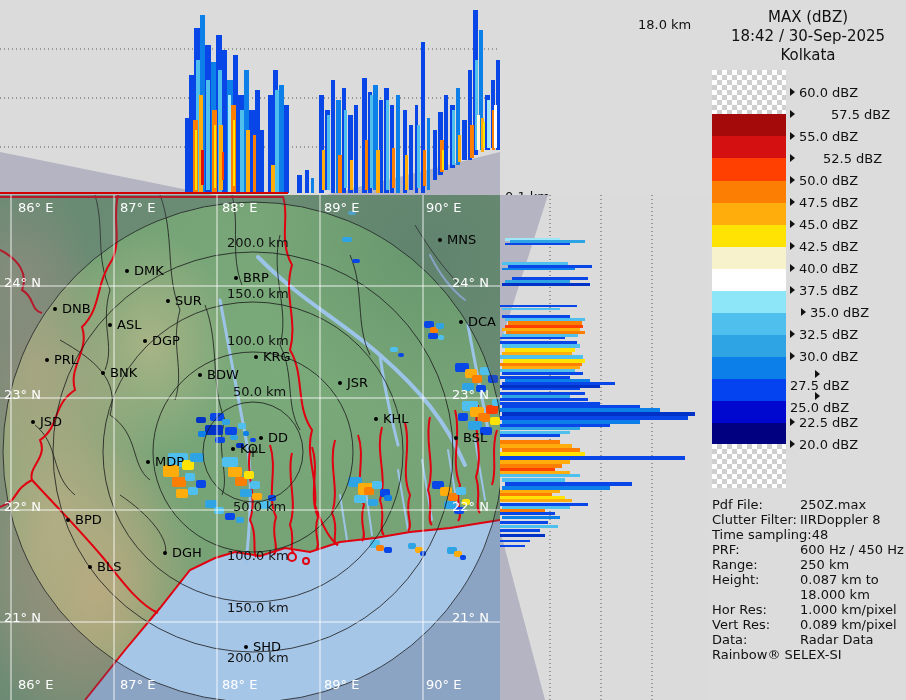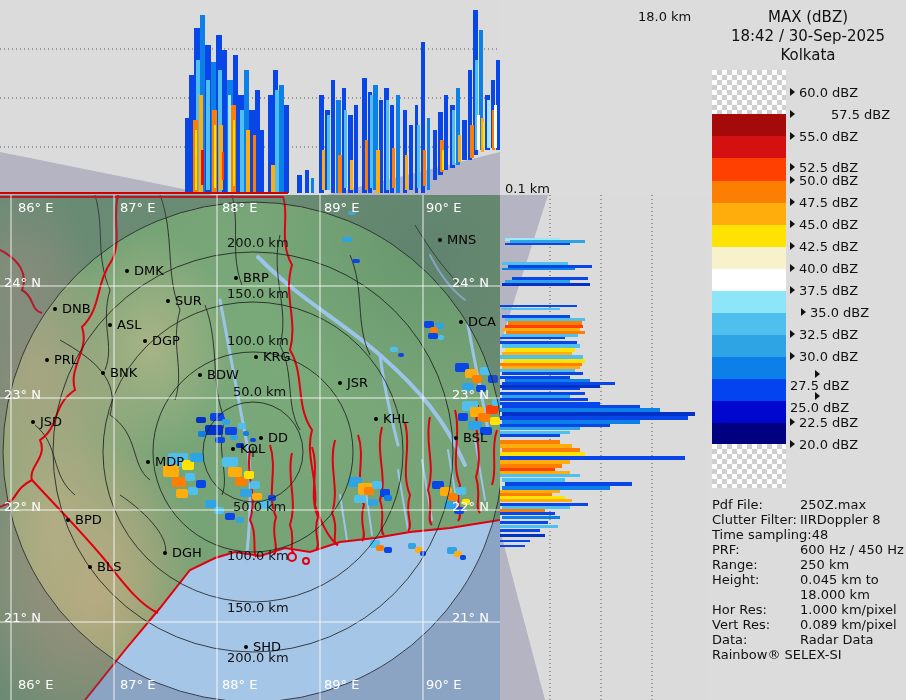--- a/index.html
+++ b/index.html
@@ -1,20 +1,20 @@
 <!DOCTYPE html>
 <html><head>
 <meta charset="utf-8">
 <style>
   html,body{margin:0;padding:0;}
   body{font-family:"DejaVu Sans","Liberation Sans",sans-serif;background:#DCDCDC;}
   #root{position:relative;width:906px;height:700px;background:#DCDCDC;overflow:hidden;}
   .panel{position:absolute;}
   #top-profile{left:0;top:0;width:500px;height:195px;background:#DBDBDB;}
-  #corner{left:500px;top:4px;width:210px;height:195px;background:#DCDCDC;padding-left:15px;}
+  #corner{left:500px;top:12px;width:210px;height:195px;background:#DCDCDC;padding-left:15px;}
   #right-profile{left:500px;top:195px;width:210px;height:505px;background:#DBDBDB;}
   #map-panel{left:0;top:195px;width:500px;height:505px;background:#76A276;}
   #terrain{position:absolute;left:0;top:0;width:500px;height:505px;
     background-image:
       radial-gradient(ellipse 160px 300px at 55px 330px, rgba(179,173,132,.95) 0%, rgba(179,173,132,0) 70%),
       radial-gradient(ellipse 140px 200px at 35px 175px, rgba(168,163,130,.9) 0%, rgba(168,163,130,0) 70%),
       radial-gradient(ellipse 160px 220px at 95px 395px, rgba(196,168,126,.9) 0%, rgba(196,168,126,0) 70%),
       radial-gradient(ellipse 100px 140px at 20px 80px, rgba(159,165,133,.9) 0%, rgba(159,165,133,0) 70%),
       radial-gradient(ellipse 120px 160px at 150px 150px, rgba(189,186,140,.7) 0%, rgba(189,186,140,0) 70%),
       radial-gradient(ellipse 220px 220px at 420px 60px, rgba(94,143,104,.6) 0%, rgba(94,143,104,0) 75%),
@@ -493,21 +493,21 @@
           <span>60.0 dBZ</span>
         </div>
         <div class="leg-label" style="top: 106px; gap: 32px;">
           <span class="leg-arrow"></span>
           <span>57.5 dBZ</span>
         </div>
         <div class="leg-label" style="top: 128px;">
           <span class="leg-arrow"></span>
           <span>55.0 dBZ</span>
         </div>
-        <div class="leg-label" style="top: 159px;">
+        <div class="leg-label" style="top: 150px; gap: 24px;">
           <span class="leg-arrow"></span>
           <span>52.5 dBZ</span>
         </div>
         <div class="leg-label" style="top: 172px;">
           <span class="leg-arrow"></span>
           <span>50.0 dBZ</span>
         </div>
         <div class="leg-label" style="top: 194px;">
           <span class="leg-arrow"></span>
           <span>47.5 dBZ</span>
@@ -573,21 +573,21 @@
         <div class="meta-row">
           <span class="meta-label">PRF:</span>
           <span>600 Hz / 450 Hz</span>
         </div>
         <div class="meta-row">
           <span class="meta-label">Range:</span>
           <span>250 km</span>
         </div>
         <div class="meta-row">
           <span class="meta-label">Height:</span>
-          <span>0.045 km to</span>
+          <span>0.087 km to</span>
         </div>
         <div class="meta-row">
           <span class="meta-label"></span>
           <span>18.000 km</span>
         </div>
         <div class="meta-row">
           <span class="meta-label">Hor Res:</span>
           <span>1.000 km/pixel</span>
         </div>
         <div class="meta-row">

